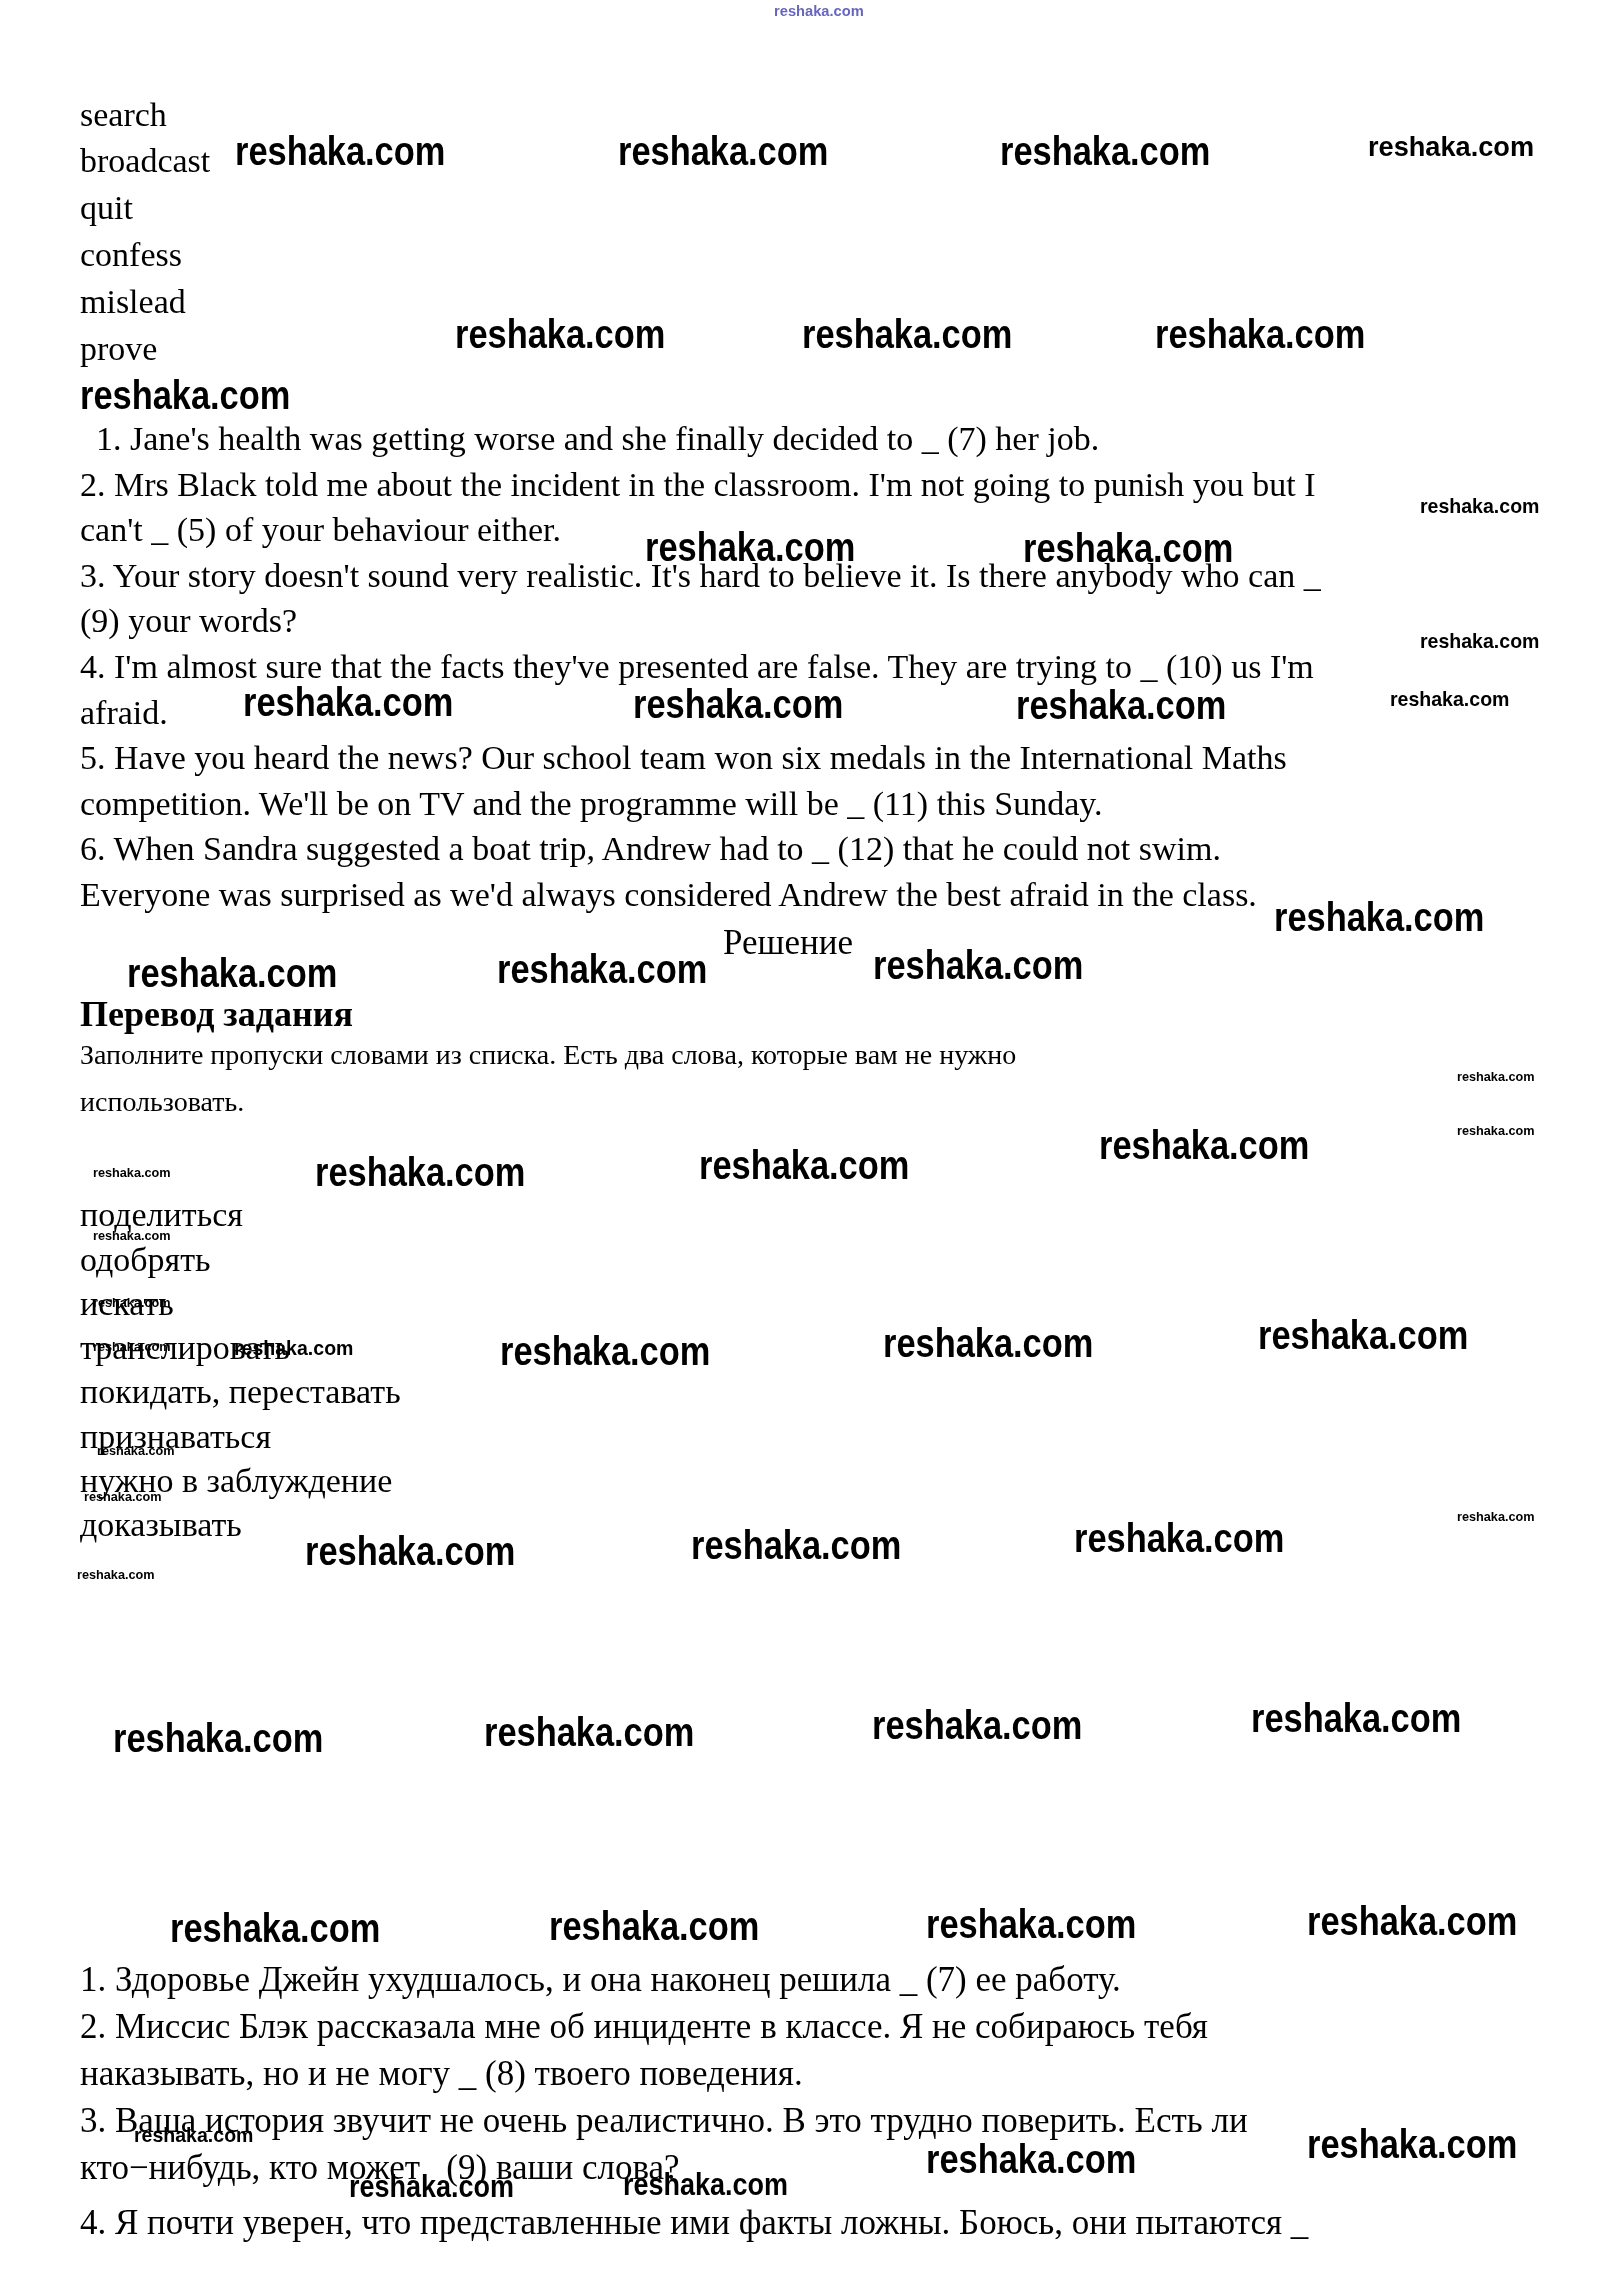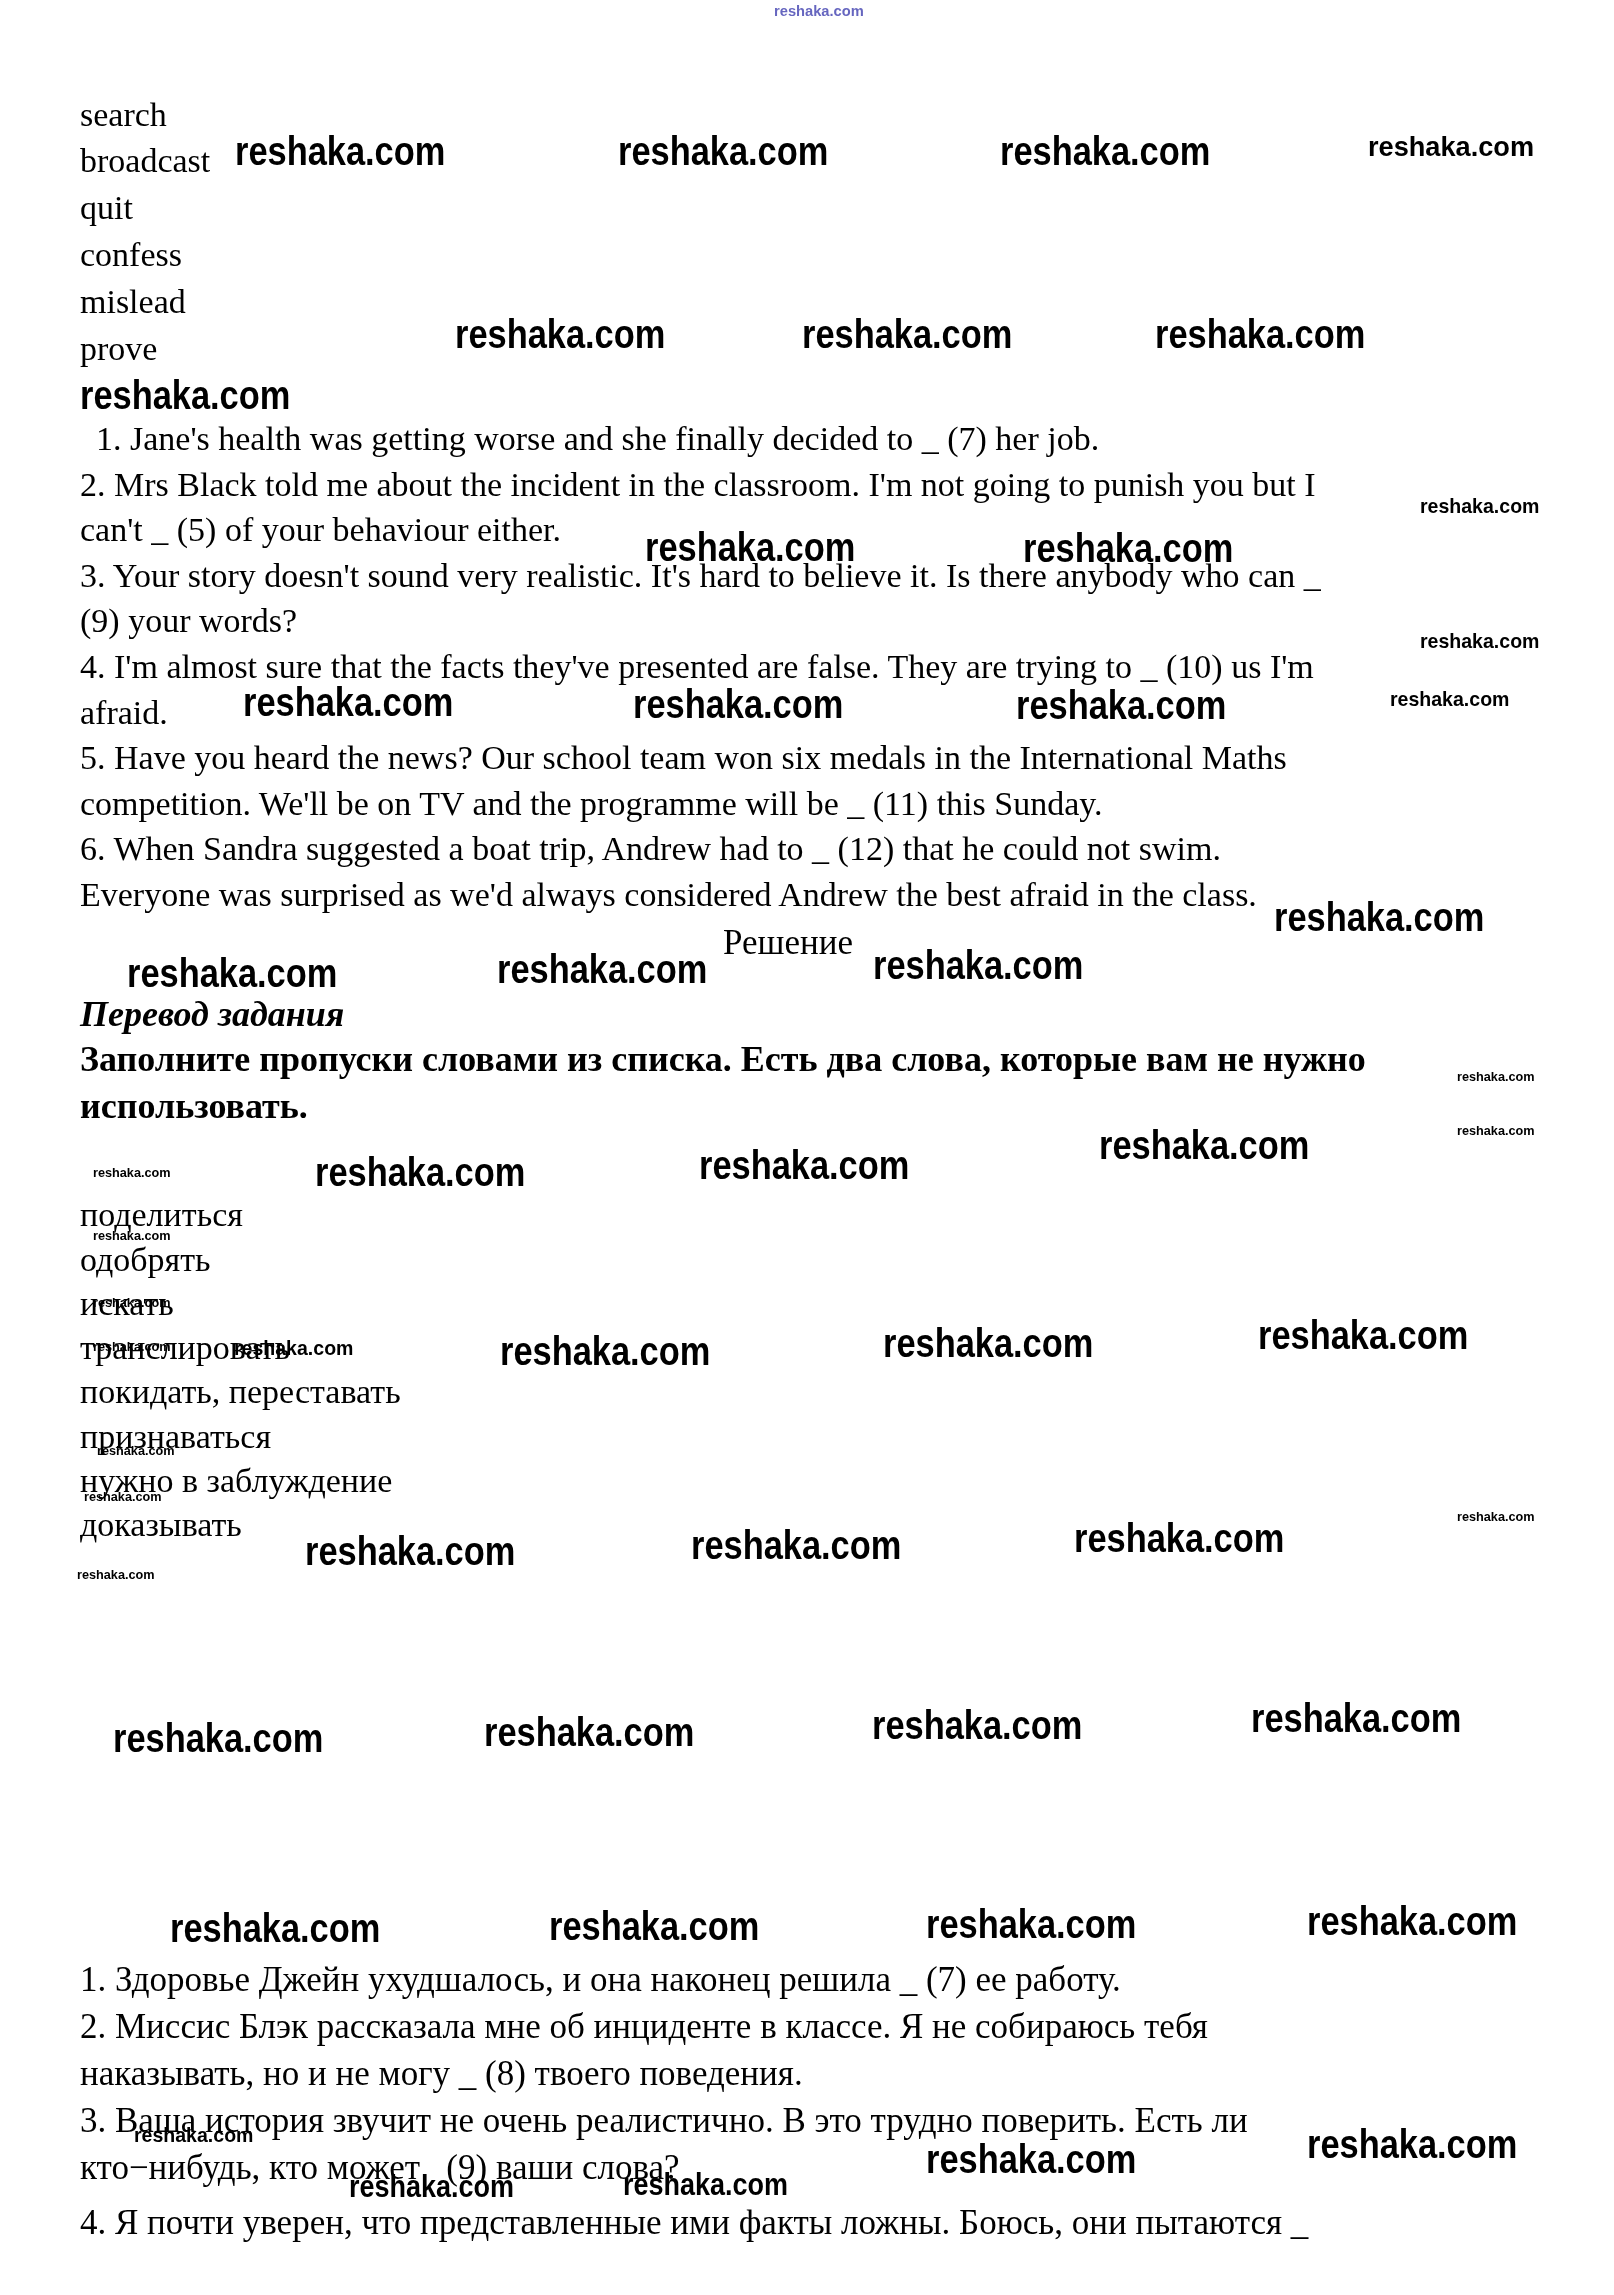--- a/index.html
+++ b/index.html
@@ -11,22 +11,22 @@
     overflow:hidden;
     font-family:"Liberation Serif", serif;
     color:#000;
   }
   .txt{position:absolute;white-space:pre;line-height:1.08;}
   .en{font-size:34px;}
   .ru{font-size:35px;}
   .wben{font-size:34px;}
   .wbru{font-size:34px;}
   .h-sol{font-size:35px;}
-  .h-trans{font-size:36px;font-weight:bold;font-style:italic;}
-  .instr{font-size:36px;font-weight:bold;}
+  .h-trans{font-size:36px;font-weight:bold;}
+  .instr{font-size:28px;}
   .wm{
     position:absolute;
     font-family:"Liberation Sans", sans-serif;
     color:#000;
     white-space:nowrap;
     line-height:1;
     transform-origin:0 0;
   }
   .wm-lg{font-size:40px;font-weight:600;transform:scaleX(.86);}
   .wm-med{font-size:31px;font-weight:600;transform:scaleX(.87);}

